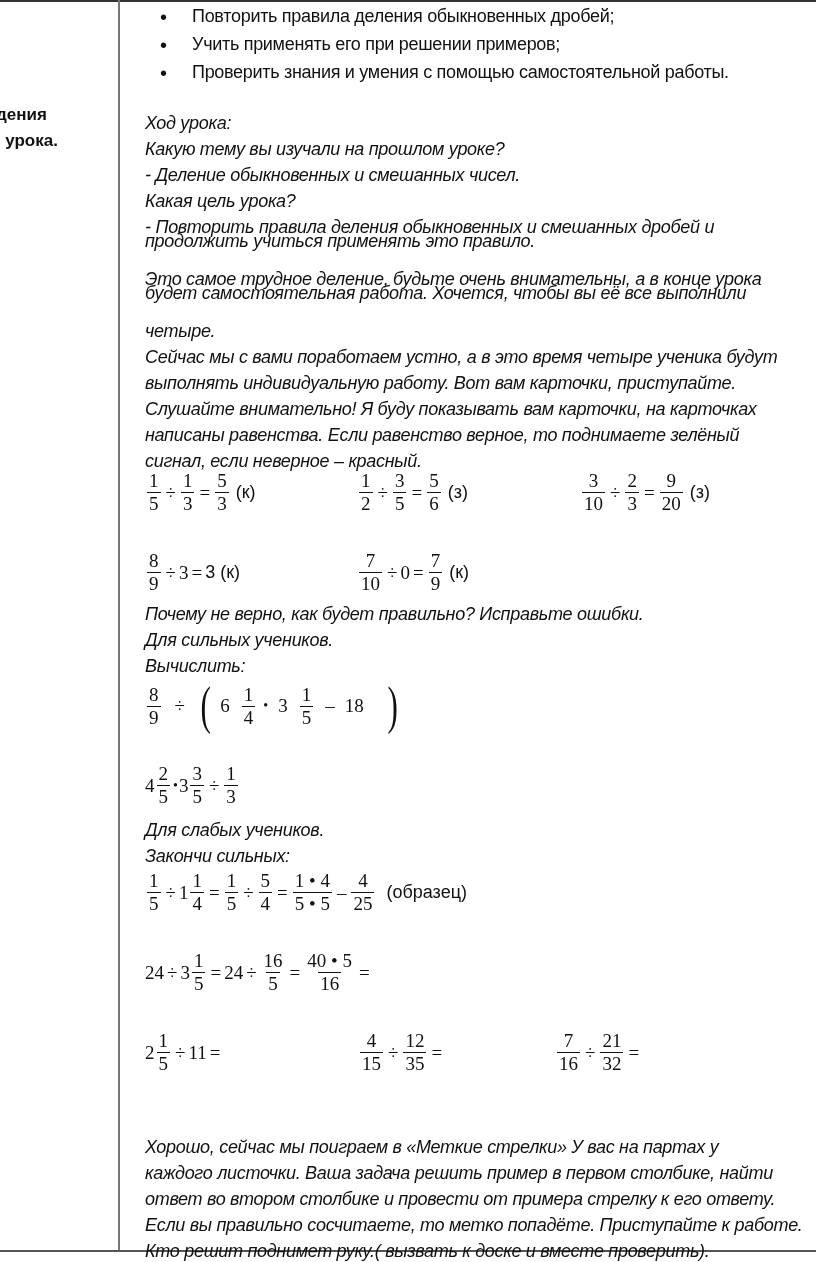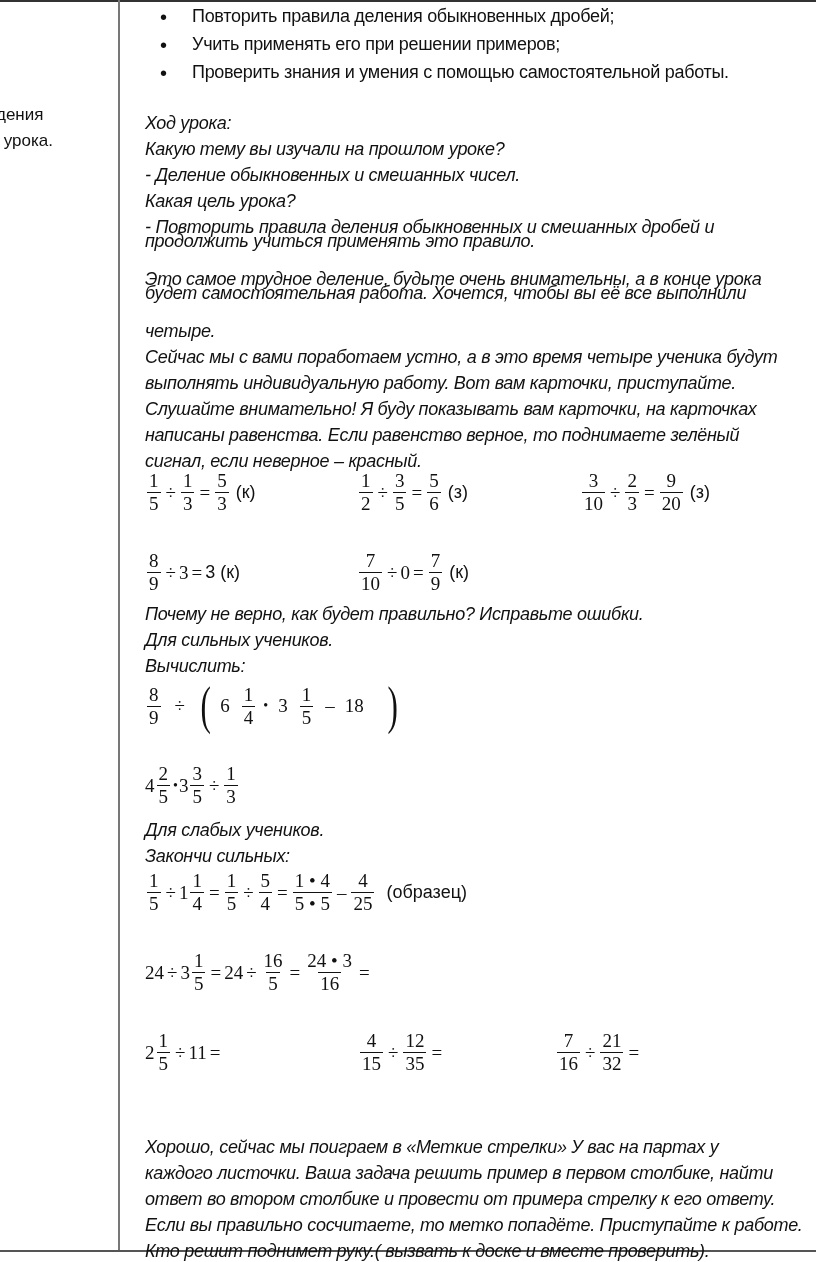--- a/index.html
+++ b/index.html
@@ -4,21 +4,21 @@
 <style>
   html, body { margin: 0; padding: 0; }
   body {
     width: 816px; height: 1262px; background: #ffffff; position: relative; overflow: hidden;
     color: #111; font-family: "Liberation Sans", "DejaVu Sans", sans-serif;
   }
   .topline { position: absolute; left: 0; top: 0; width: 816px; height: 2px; background: #333; }
   .bottomline { position: absolute; left: 0; top: 1250px; width: 816px; height: 2px; background: #555; }
   .vline { position: absolute; left: 118px; top: 0; width: 2px; height: 1252px; background: #777; }
 
-  .leftcol { position: absolute; left: 0; top: 102px; width: 115px; overflow: hidden; }
+  .leftcol { position: absolute; left: 0; top: 102px; width: 115px; overflow: hidden; font-weight: bold; }
   .leftcol .ln { font-size: 17px; line-height: 26px; white-space: nowrap; margin-left: -4px; }
   .leftcol .ln2 { margin-left: -10px; }
 
   .t { position: absolute; left: 145px; font-size: 18px; line-height: 26px; white-space: nowrap; font-family: "Liberation Sans", "DejaVu Sans", sans-serif; letter-spacing: -0.3px; font-style: italic; }
   .bul { position: absolute; left: 160px; font-size: 18px; }
   .bul::before { content: "\2022"; position: absolute; left: 0; font-size: 20px; }
   .bul span { position: absolute; left: 32px; white-space: nowrap; letter-spacing: -0.3px; }
 
   .math { position: absolute; font-family: "Liberation Serif", "DejaVu Serif", serif; font-size: 19px; display: flex; align-items: center; white-space: nowrap; }
   .frac { display: inline-flex; flex-direction: column; align-items: center; margin: 0 2px; line-height: 22px; }
@@ -237,21 +237,21 @@
     </span>
   <span class="op">=</span>
   <span>24</span>
   <span class="op">÷</span>
   <span class="frac">
       <span class="num">16</span>
       <span class="den">5</span>
     </span>
   <span class="op">=</span>
   <span class="frac">
-      <span class="num">24 • 3</span>
+      <span class="num">40 • 5</span>
       <span class="den">16</span>
     </span>
   <span class="op">=</span>
 </div>
 
 <div class="math" style="left:145px; top:1030px">
   <span>2</span>
   <span class="frac">
       <span class="num">1</span>
       <span class="den">5</span>

